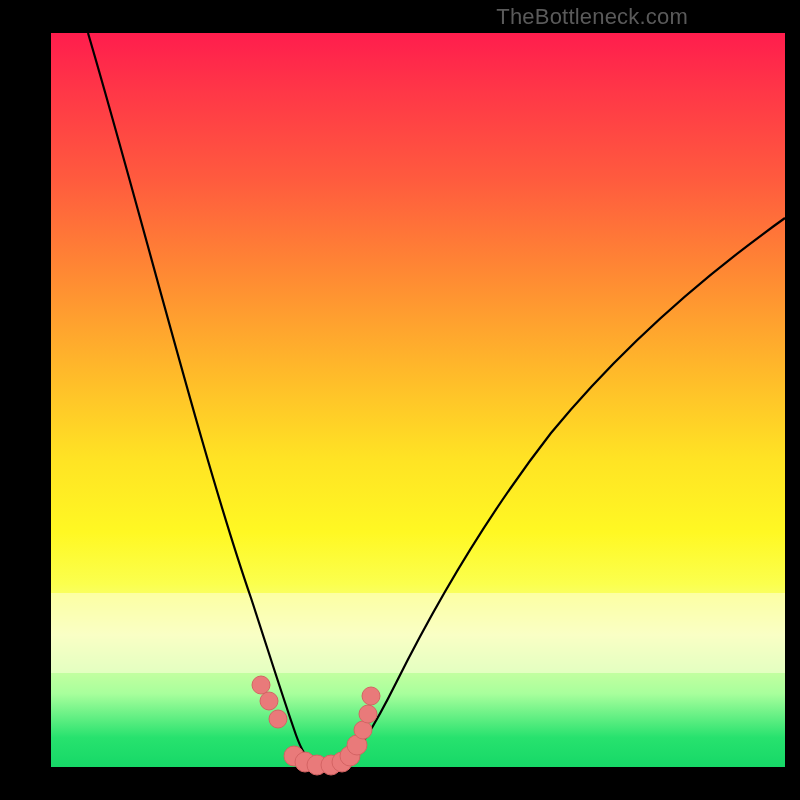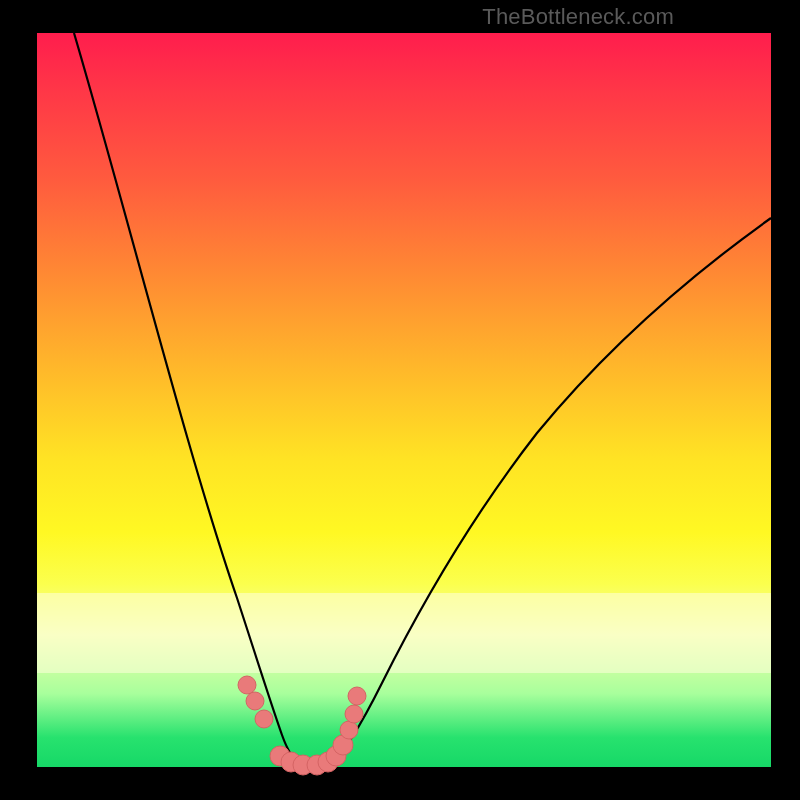--- a/index.html
+++ b/index.html
@@ -6,21 +6,21 @@
     margin: 0;
     padding: 0;
     width: 800px;
     height: 800px;
     background: #000;
     overflow: hidden;
     font-family: Arial, Helvetica, sans-serif;
   }
   .frame {
     position: absolute;
-    left: 4px; top: 0;
+    left: 18px; top: 0;
     width: 680px; height: 800px;
     background: #000;
   }
   .watermark {
     position: absolute;
     right: 10px;
     top: 4px;
     color: #5a5a5a;
     font-size: 22px;
     letter-spacing: 0.2px;

